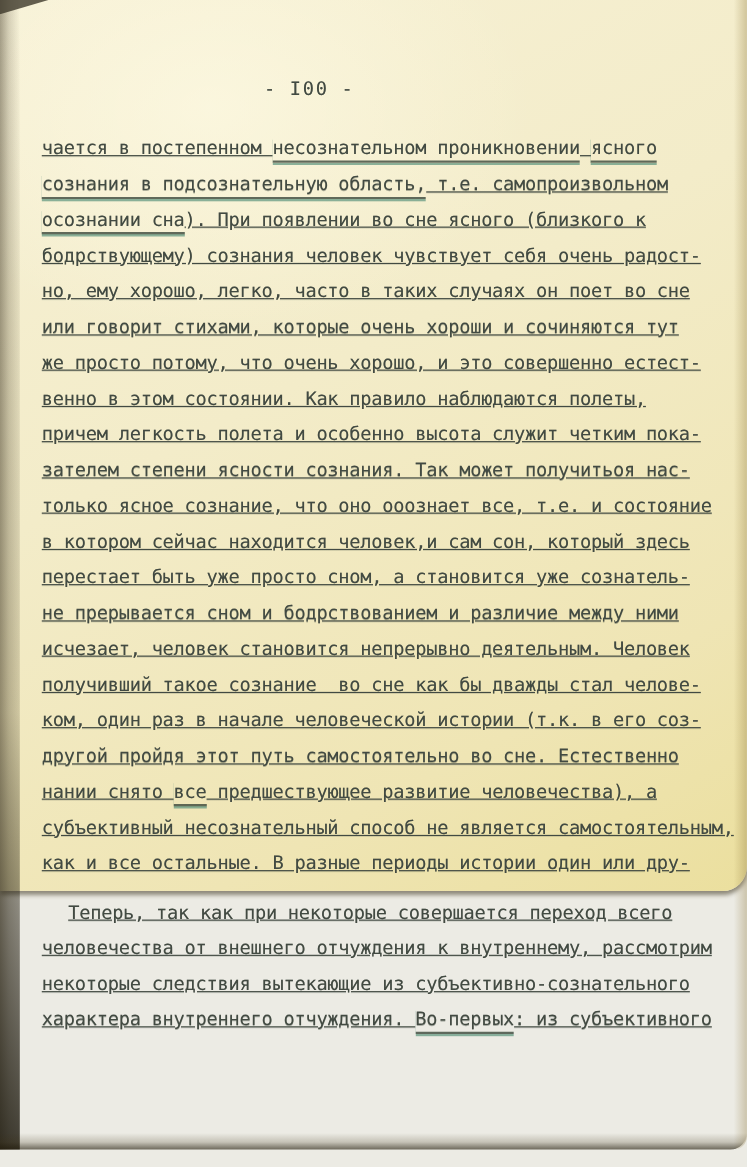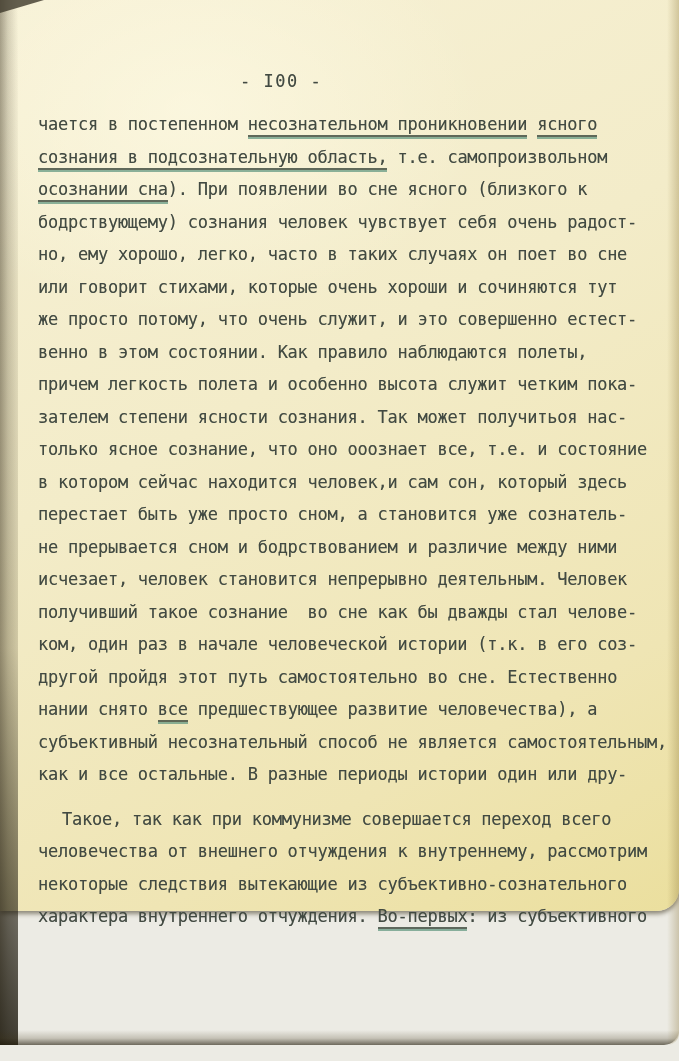--- a/index.html
+++ b/index.html
@@ -2,21 +2,21 @@
 <html style="--ink: #424a42; --uline: rgba(62,74,62,0.82); --uline-accent: rgba(101,154,131,0.75);"><head>
 <meta charset="utf-8">
 <style>
   html,body{margin:0;padding:0;}
   body{
     width:679px;height:1061px;position:relative;overflow:hidden;
     background:#ecebe4;
     font-family:"DejaVu Sans Mono","Liberation Mono",monospace;
   }
   .page{
-    position:absolute;left:0;top:0;width:679px;height:911px;
+    position:absolute;left:0;top:0;width:679px;height:810px;
     background:
       radial-gradient(ellipse 420px 300px at 28% 12%, rgba(255,252,232,.55) 0%, rgba(255,252,232,0) 70%),
       linear-gradient(152deg,#f7f1d6 0%,#f3ecc9 42%,#efe5b4 78%,#ebdf9e 100%);
     border-bottom-right-radius:22px;
     box-shadow:0 3px 4px rgba(50,40,15,.5);
   }
   .edge-left{
     position:absolute;left:0;top:0;width:18px;height:1045px;
     background:
       linear-gradient(to bottom, rgba(60,50,25,0) 0%, rgba(60,50,25,.18) 62%, rgba(22,18,7,.8) 100%),
@@ -37,24 +37,25 @@
     background:linear-gradient(to bottom, rgba(70,58,28,0) 0%, rgba(60,48,20,.22) 55%, rgba(32,25,8,.62) 100%);
     border-bottom-right-radius:22px;
   }
   .pagenum{
     position:absolute;left:240px;top:71px;
     font-size:17px;letter-spacing:1.5px;
     color:var(--ink,#424a42);
     text-shadow:0 .4px .6px rgba(65,74,66,.45);
   }
   .textblock{
-    position:absolute;left:38px;top:108px;width:641px;
+    position:absolute;left:38px;top:119px;width:641px;
     font-size:17px;letter-spacing:-.25px;
     color:var(--ink,#424a42);
     text-shadow:0 .4px .6px rgba(65,74,66,.4);
+    text-decoration:underline;
   }
   .para{margin:0;}
   .para.indent{margin-top:12px;}
   .para.indent .line:first-child{padding-left:24px;}
   .line{height:32.5px;line-height:32.5px;white-space:pre;}
   .u{
     display:inline-block;line-height:normal;
     border-bottom:2px solid var(--uline,rgba(62,74,62,.82));
     box-shadow:0 2px 0 var(--uline-accent,rgba(101,154,131,.75));
     padding-bottom:1px;
@@ -66,38 +67,38 @@
 <div class="page">
   <div class="pagenum">- I00 -</div>
   <div class="textblock">
       <div class="para">
         <div class="line"><span>чается в постепенном </span><span class="u">несознательном проникновении</span><span> </span><span class="u">ясного</span></div>
         <div class="line"><span class="u">сознания в подсознательную область,</span><span> т.е. самопроизвольном</span></div>
         <div class="line"><span class="u">осознании сна</span><span>). При появлении во сне ясного (близкого к</span></div>
         <div class="line"><span>бодрствующему) сознания человек чувствует себя очень радост-</span></div>
         <div class="line"><span>но, ему хорошо, легко, часто в таких случаях он поет во сне</span></div>
         <div class="line"><span>или говорит стихами, которые очень хороши и сочиняются тут</span></div>
-        <div class="line"><span>же просто потому, что очень служит, и это совершенно естест-</span></div>
+        <div class="line"><span>же просто потому, что очень хорошо, и это совершенно естест-</span></div>
         <div class="line"><span>венно в этом состоянии. Как правило наблюдаются полеты,</span></div>
         <div class="line"><span>причем легкость полета и особенно высота служит четким пока-</span></div>
         <div class="line"><span>зателем степени ясности сознания. Так может получитьоя нас-</span></div>
         <div class="line"><span>только ясное сознание, что оно ооознает все, т.е. и состояние</span></div>
         <div class="line"><span>в котором сейчас находится человек,и сам сон, который здесь</span></div>
         <div class="line"><span>перестает быть уже просто сном, а становится уже сознатель-</span></div>
         <div class="line"><span>не прерывается сном и бодрствованием и различие между ними</span></div>
         <div class="line"><span>исчезает, человек становится непрерывно деятельным. Человек</span></div>
         <div class="line"><span>получивший такое сознание  во сне как бы дважды стал челове-</span></div>
         <div class="line"><span>ком, один раз в начале человеческой истории (т.к. в его соз-</span></div>
         <div class="line"><span>другой пройдя этот путь самостоятельно во сне. Естественно</span></div>
         <div class="line"><span>нании снято </span><span class="u">все</span><span> предшествующее развитие человечества), а</span></div>
         <div class="line"><span>субъективный несознательный способ не является самостоятельным,</span></div>
         <div class="line"><span>как и все остальные. В разные периоды истории один или дру-</span></div>
       </div>
       <div class="para indent">
-        <div class="line"><span>Такое, так как при коммунизме совершается переход всего</span></div>
+        <div class="line"><span>Теперь, так как при некоторые совершается переход всего</span></div>
         <div class="line"><span>человечества от внешнего отчуждения к внутреннему, рассмотрим</span></div>
         <div class="line"><span>некоторые следствия вытекающие из субъективно-сознательного</span></div>
         <div class="line"><span>характера внутреннего отчуждения. </span><span class="u">Во-первых</span><span>: из субъективного</span></div>
       </div>
     </div>
   <div class="edge-left"></div>
   <div class="corner-tl"></div>
   <div class="edge-right"></div>
   <div class="edge-bottom"></div>
 </div>

